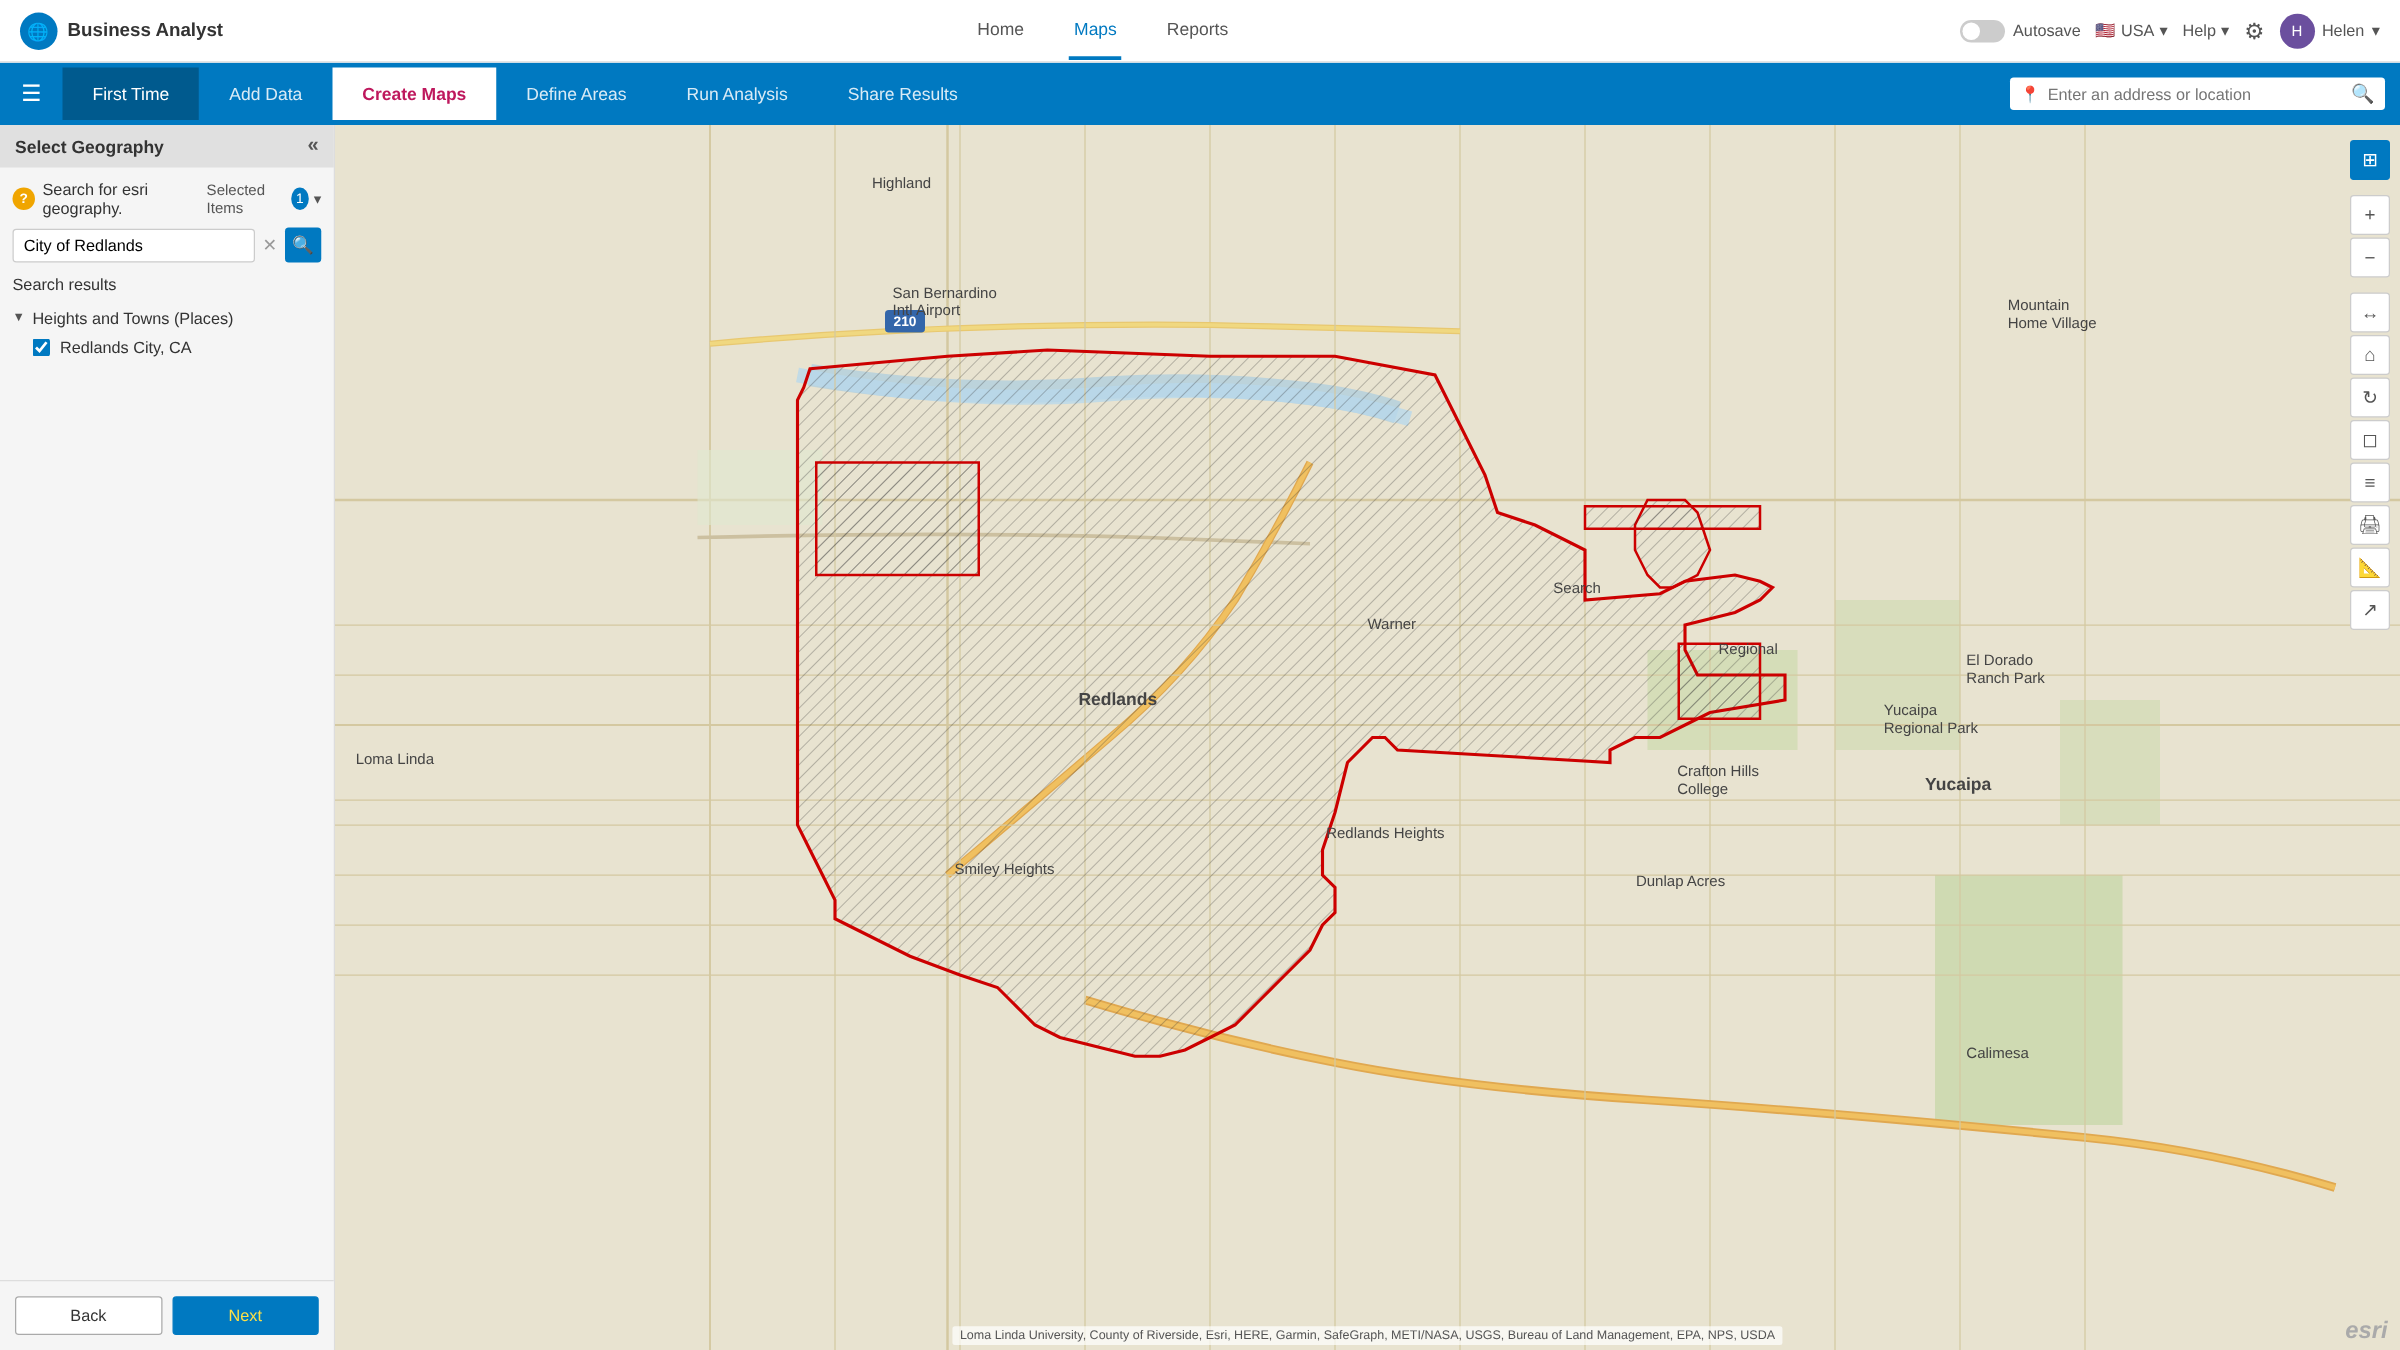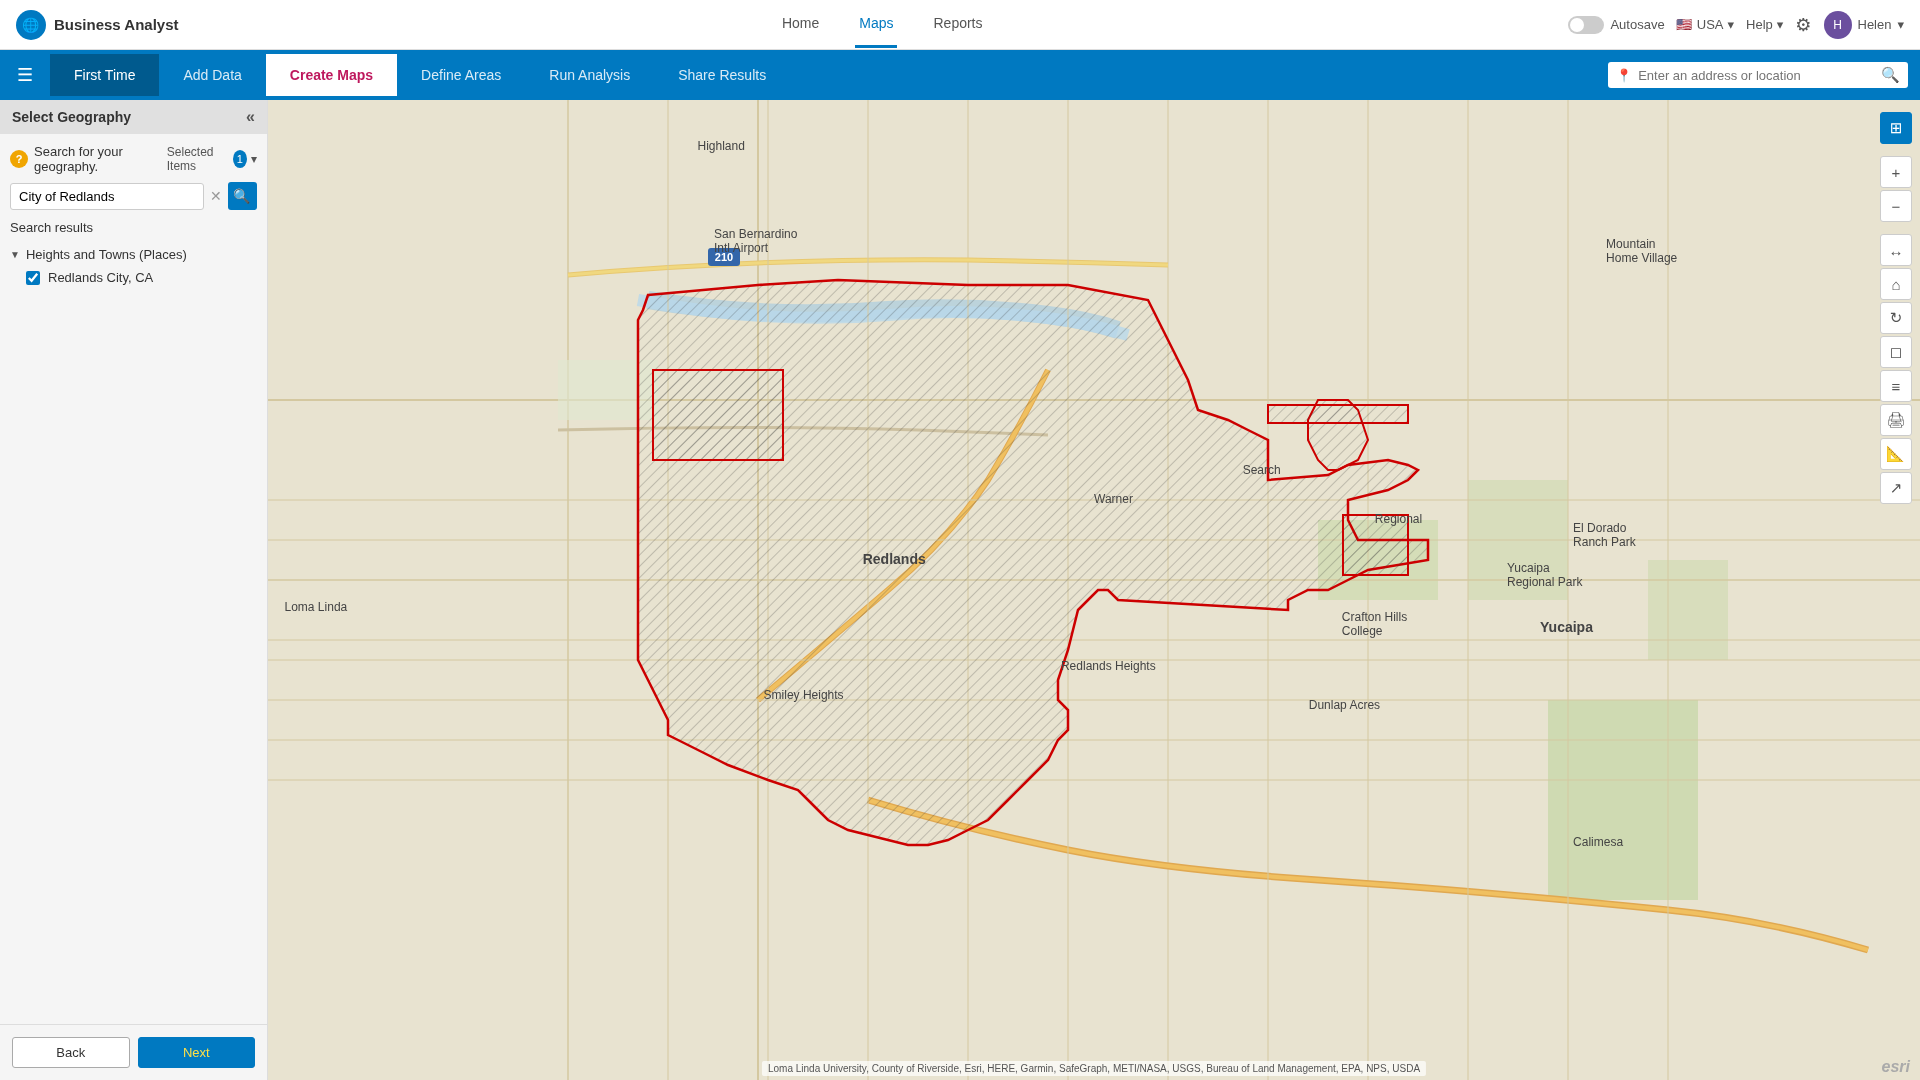--- a/index.html
+++ b/index.html
@@ -522,21 +522,21 @@
 <div class="main-content">
 
   <div class="sidebar">
     <div class="sidebar-header">
       <span>Select Geography</span>
       <span class="collapse-btn">«</span>
     </div>
     <div class="sidebar-body">
       <div class="search-geo-label">
         <div class="help-circle">?</div>
-        <span class="geo-label-text">Search for your geography.</span>
+        <span class="geo-label-text">Search for esri geography.</span>
         <div class="selected-items">
           <span>Selected Items</span>
           <div class="selected-badge">
             <span>1</span>
           </div>
           <span>▾</span>
         </div>
       </div>
       <div class="search-input-row">
         <input type="text" class="search-input-field" value="City of Redlands" style="">
@@ -681,17 +681,17 @@
       <div class="map-tool-btn">⌂</div>
       <div class="map-tool-btn">↻</div>
       <div class="map-tool-btn">◻</div>
       <div class="map-tool-btn">≡</div>
       <div class="map-tool-btn">🖨</div>
       <div class="map-tool-btn">📐</div>
       <div class="map-tool-btn">↗</div>
     </div>
 
     <div class="map-attribution">Loma Linda University, County of Riverside, Esri, HERE, Garmin, SafeGraph, METI/NASA, USGS, Bureau of Land Management, EPA, NPS, USDA</div>
-    <div class="esri-logo" style="font-weight:bold;color:#aaa;font-size:16px;font-style:italic;">esri</div>
+    <div class="esri-logo" style="font-weight:bold;color:#aaa;font-size:19px;font-style:italic;">esri</div>
 
   </div>
 
 </div>
 
 </body></html>

